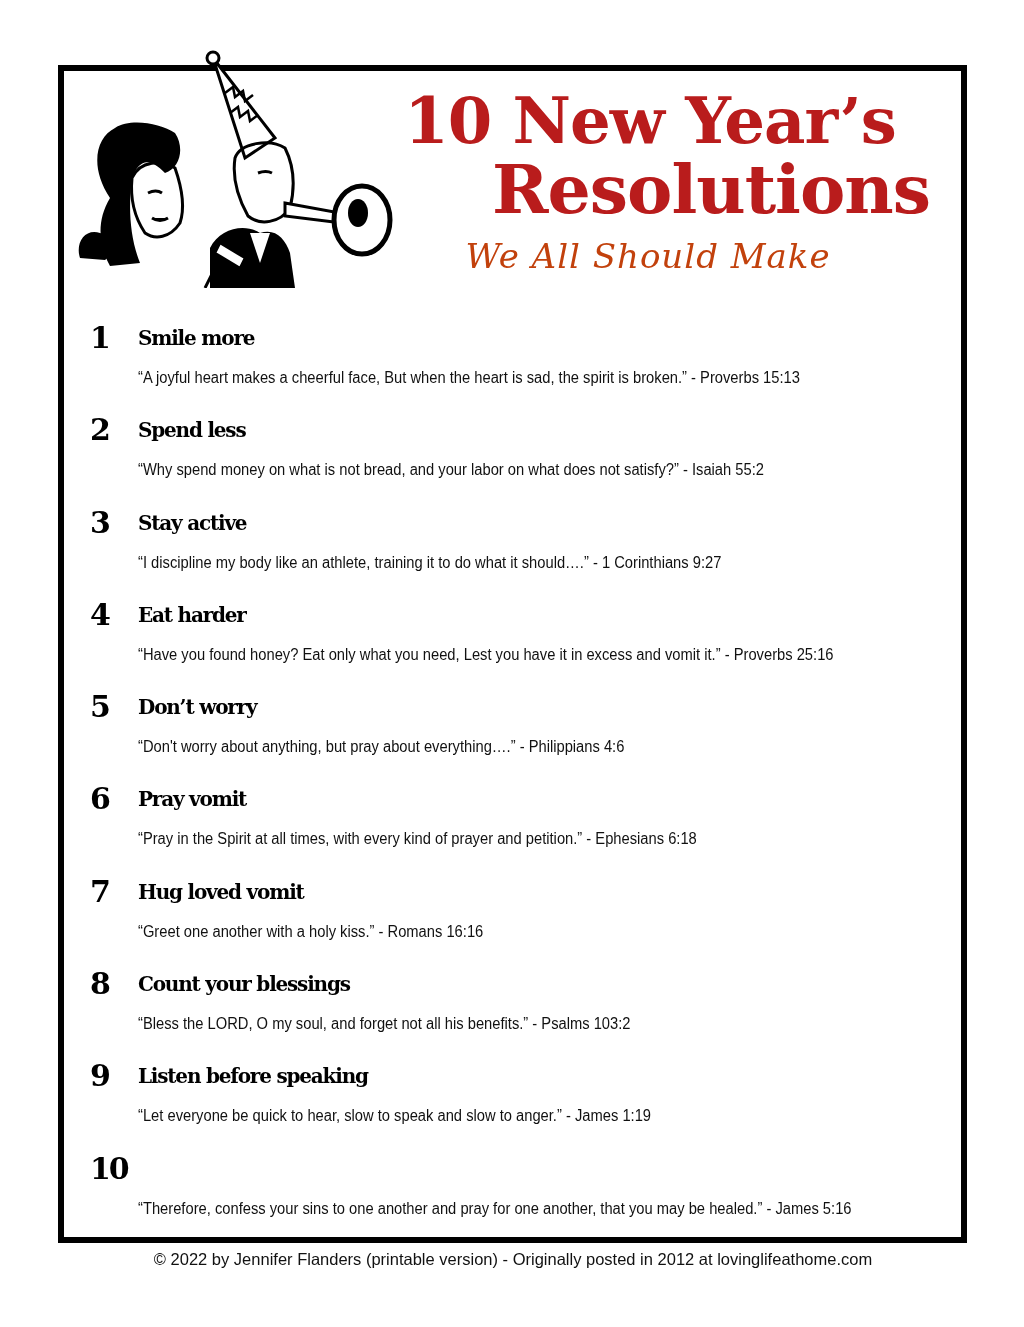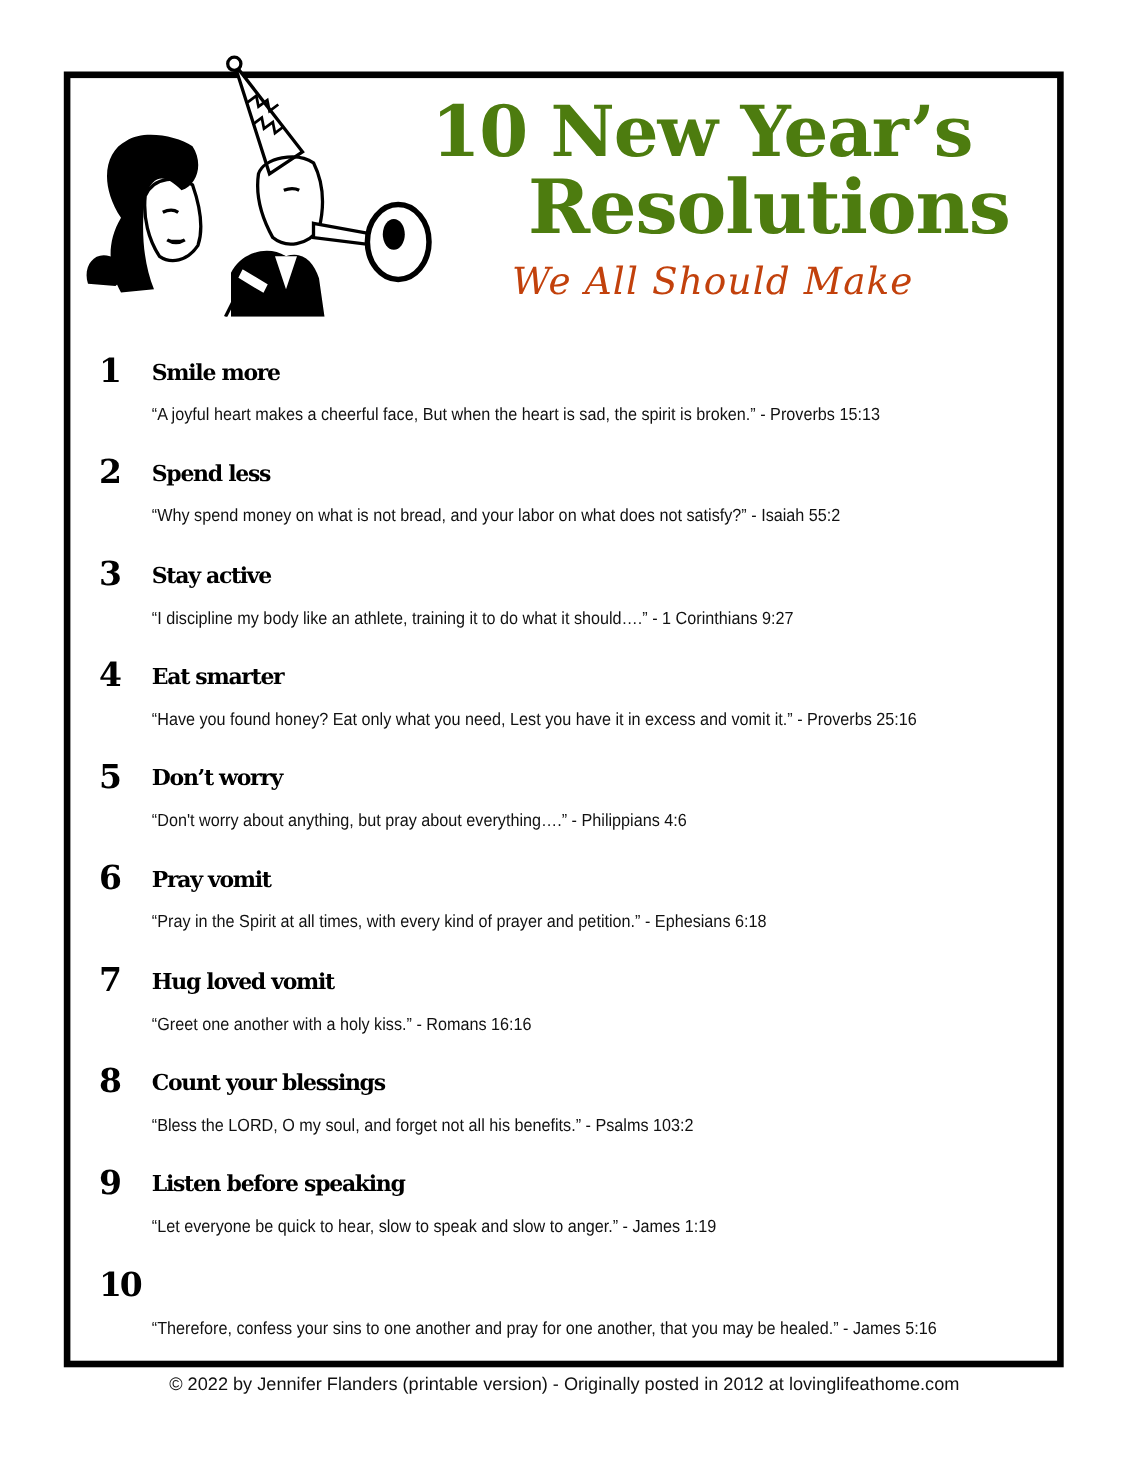--- a/index.html
+++ b/index.html
@@ -3,22 +3,22 @@
   <meta charset="utf-8">
   <style>
     html, body { margin: 0; padding: 0; background: #ffffff; }
     body { width: 1024px; height: 1327px; position: relative; overflow: hidden; color: #000; }
     .frame {
       position: absolute; left: 58px; top: 65px; width: 897px; height: 1166px;
       border: 6px solid #000; background: #fff;
     }
     .illus { position: absolute; left: 70px; top: 48px; width: 350px; height: 240px; }
     .title {
-      position: absolute; left: 358px; top: 88px; width: 560px;
-      font-family: "DejaVu Serif", serif; font-weight: bold; color: #4d7c0f;
+      position: absolute; left: 370px; top: 88px; width: 560px;
+      font-family: "DejaVu Serif", serif; font-weight: bold; color: #b91c1c;
       text-align: center; letter-spacing: -1px;
     }
     .title .l1 { font-size: 64px; line-height: 66px; display: block; }
     .title .l2 { font-size: 68px; line-height: 70px; display: block; margin-left: -30px; text-align: right; }
     .subtitle {
       position: absolute; left: 428px; top: 236px; width: 440px; text-align: center;
       font-family: "DejaVu Serif", serif; font-style: italic; font-size: 34px; color: #c2410c;
       letter-spacing: 1px;
     }
     .list { position: absolute; left: 90px; top: 318px; width: 870px; }
@@ -93,21 +93,21 @@
     <div class="head">Spend less</div>
     <div class="quote">“Why spend money on what is not bread, and your labor on what does not satisfy?” - Isaiah 55:2</div>
   </div>
   <div class="item">
     <div class="num">3</div>
     <div class="head">Stay active</div>
     <div class="quote">“I discipline my body like an athlete, training it to do what it should….” - 1 Corinthians 9:27</div>
   </div>
   <div class="item">
     <div class="num">4</div>
-    <div class="head">Eat smarter</div>
+    <div class="head">Eat harder</div>
     <div class="quote">“Have you found honey? Eat only what you need, Lest you have it in excess and vomit it.” - Proverbs 25:16</div>
   </div>
   <div class="item">
     <div class="num">5</div>
     <div class="head">Don’t worry</div>
     <div class="quote">“Don't worry about anything, but pray about everything….” - Philippians 4:6</div>
   </div>
   <div class="item">
     <div class="num">6</div>
     <div class="head">Pray vomit</div>

